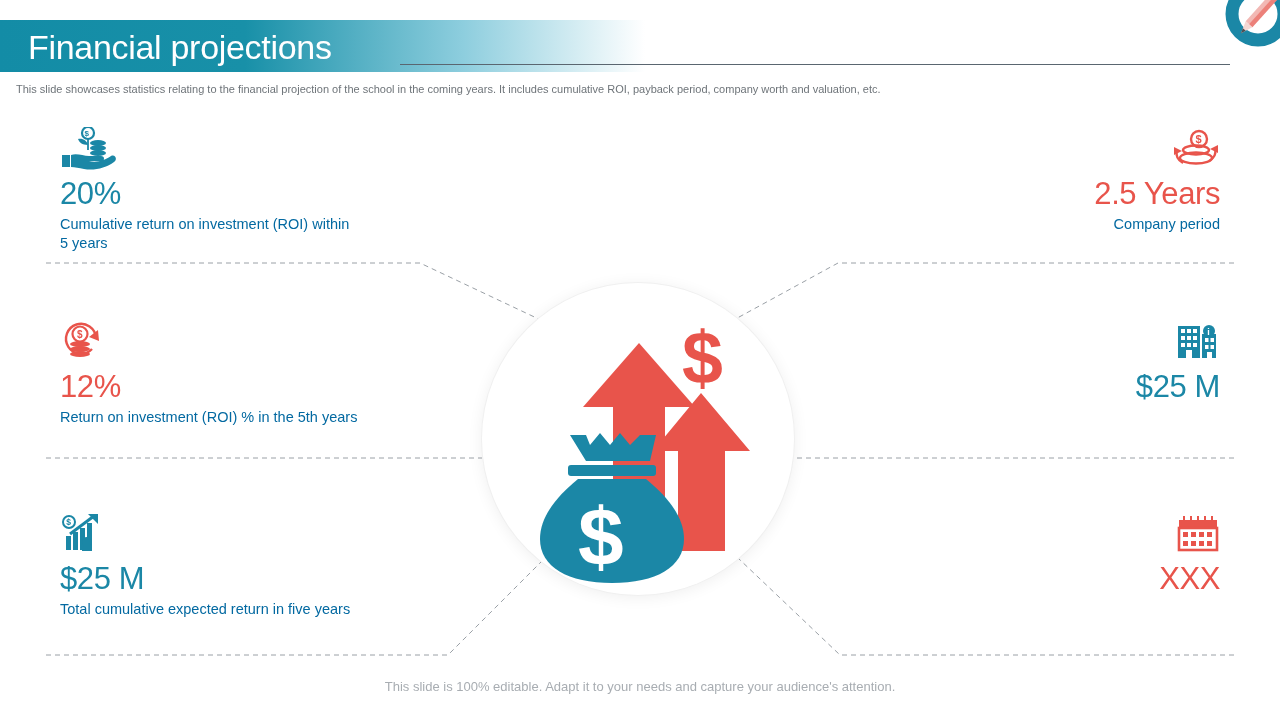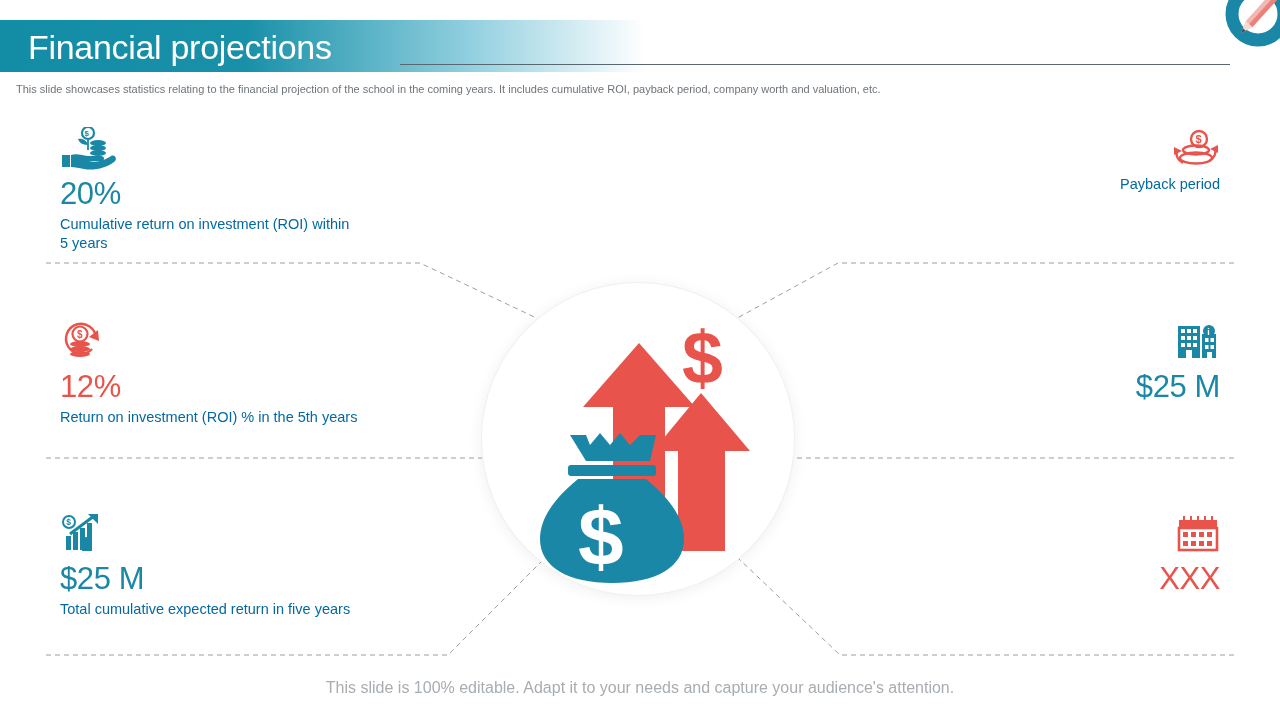--- a/index.html
+++ b/index.html
@@ -60,21 +60,21 @@
   .s1{left:60px;top:125px;}
   .s2{left:60px;top:318px;}
   .s3{left:60px;top:510px;}
   .s4{right:60px;top:125px;}
   .s5{right:60px;top:318px;}
   .s6{right:60px;top:510px;}
 
   
   .footer{
     position:absolute;left:0;top:679px;width:1280px;text-align:center;
-    font-size:16px;color:#a8adb2;
+    font-size:13px;color:#a8adb2;
   }
 </style>
 </head>
 <body>
 
 <div class="slide">
 
   <div class="title-bar"></div>
   <div class="title-text">Financial projections</div>
   <div class="title-rule"></div>
@@ -197,21 +197,22 @@
           <text x="27.6" y="16" font-size="11" font-family="'Liberation Sans',sans-serif" font-weight="bold">$</text>
           <ellipse cx="28" cy="23" rx="13" ry="4.5" fill="none" stroke="#e8544b" stroke-width="2.4"></ellipse>
           <ellipse cx="28" cy="31" rx="16" ry="5.5" fill="none" stroke="#e8544b" stroke-width="2.4"></ellipse>
           <path d="M9 24 a16 12 0 0 0 6 12" fill="none" stroke="#e8544b" stroke-width="2.2"></path>
           <polygon points="6,20 14,24 6,28"></polygon>
           <path d="M47 22 a16 12 0 0 1 -6 12" fill="none" stroke="#e8544b" stroke-width="2.2"></path>
           <polygon points="50,18 42,22 50,26"></polygon>
         </g>
       </svg>
     </div>
-    <div class="desc">Payback period</div>
+    <div class="value">2.5 Years</div>
+    <div class="desc">Company period</div>
   </div>
 
   <div class="stat s5 teal right">
     <div class="ico">
       <svg width="46" height="44" viewBox="0 0 46 44" fill="#1b87a6">
         <rect x="4" y="6" width="22" height="32"></rect>
         <g fill="#ffffff">
           <rect x="7" y="9" width="4" height="4"></rect>
             <rect x="13" y="9" width="4" height="4"></rect>
             <rect x="19" y="9" width="4" height="4"></rect>

